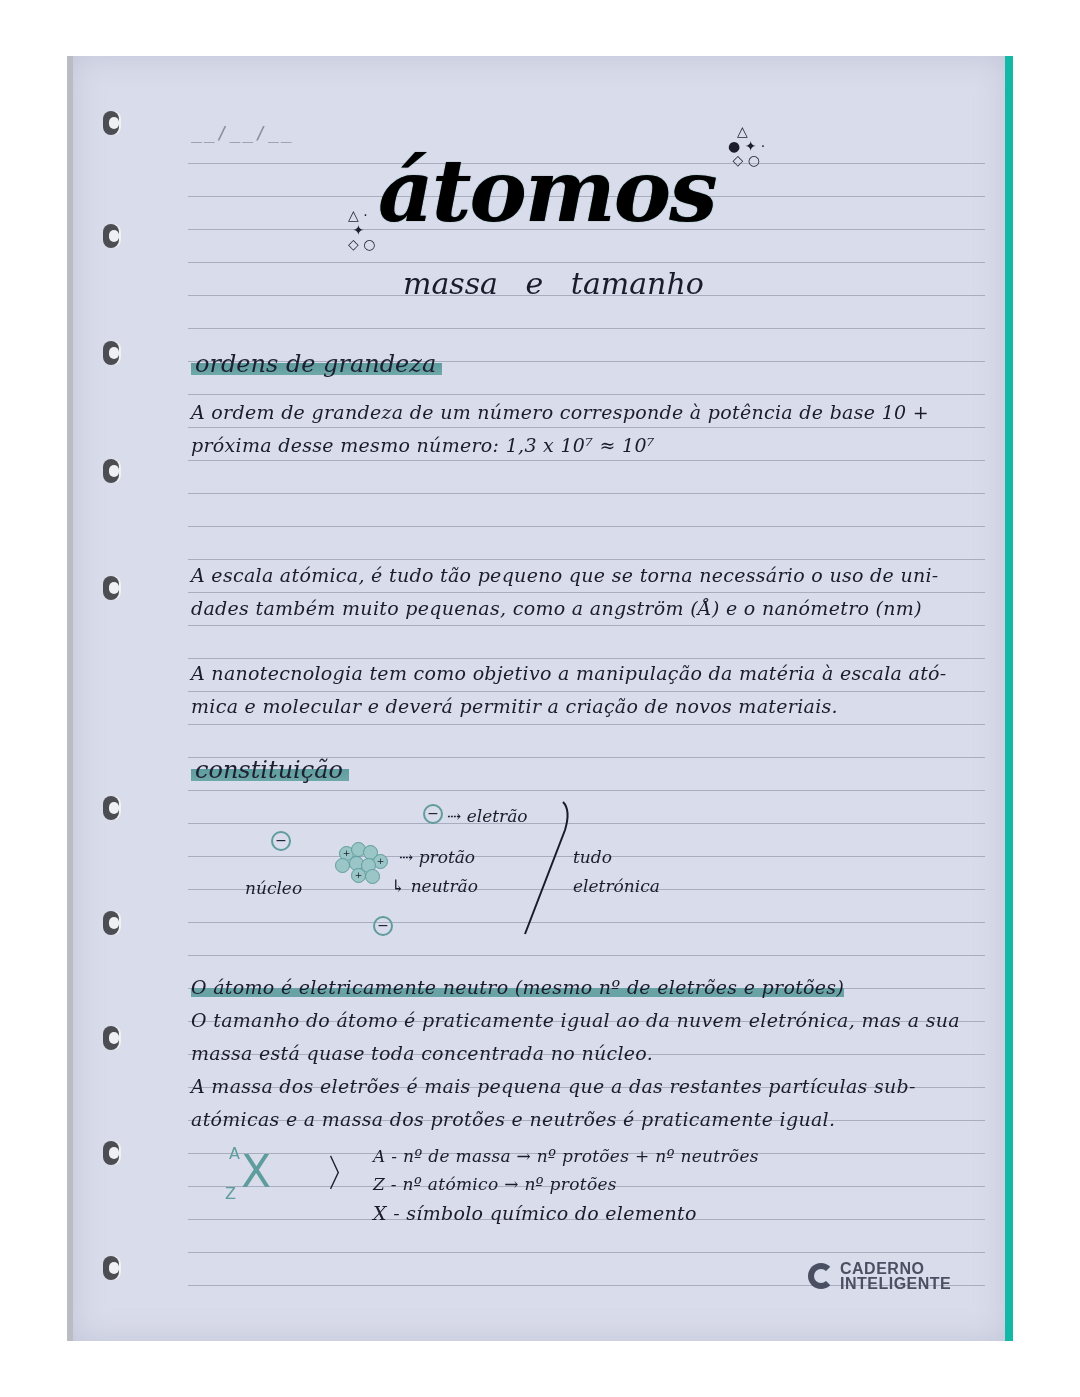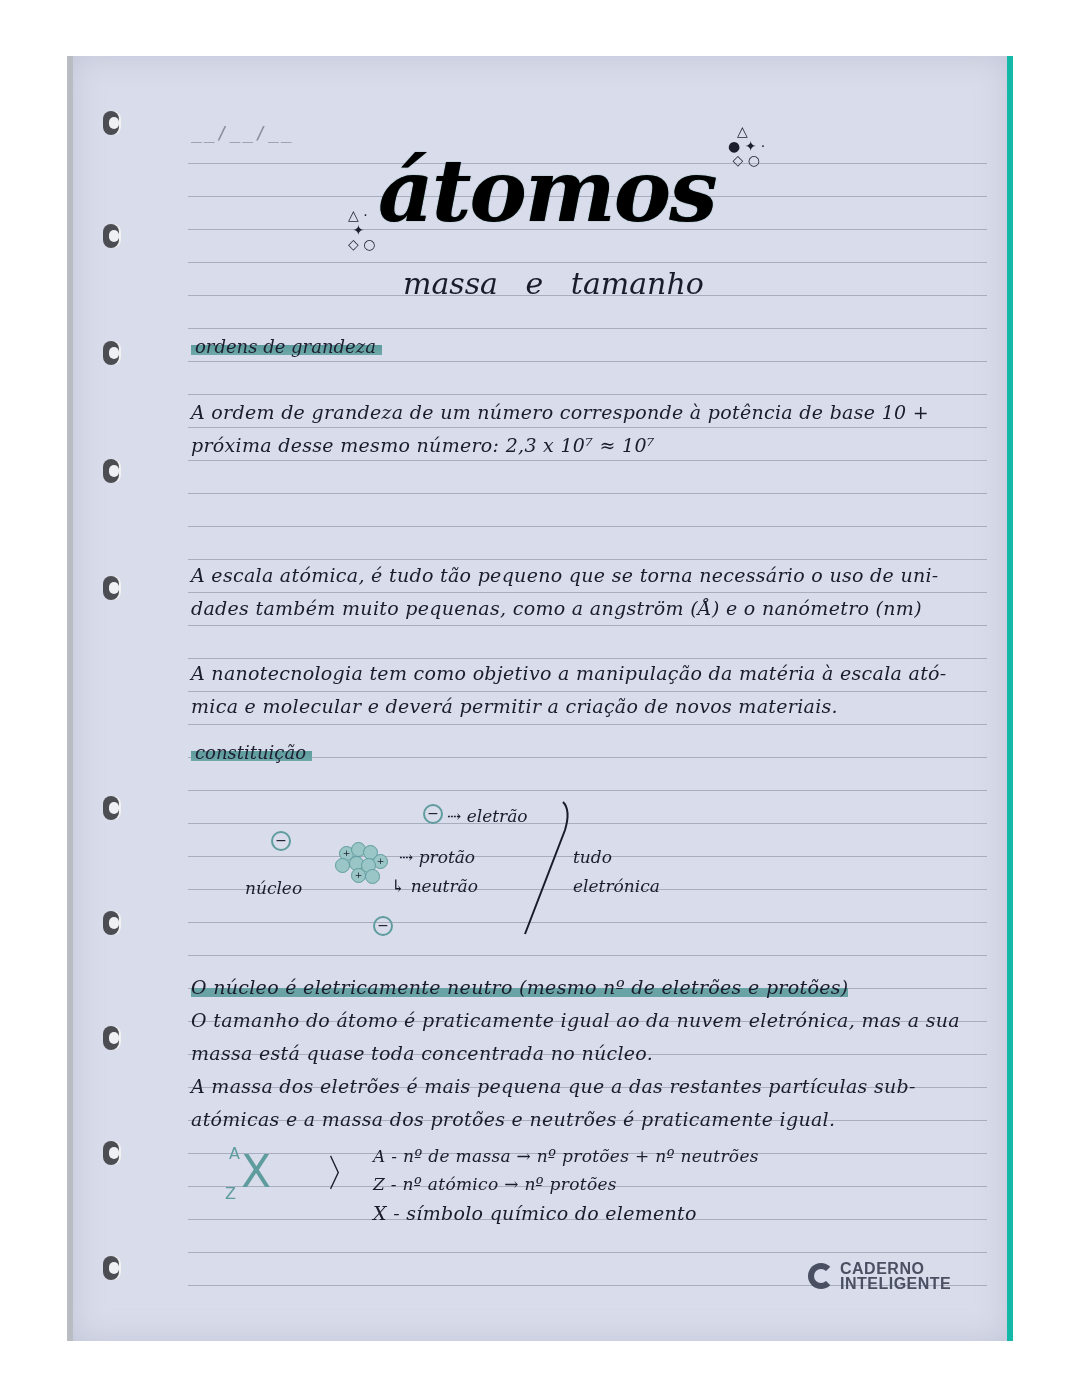--- a/index.html
+++ b/index.html
@@ -1,25 +1,25 @@
 <!DOCTYPE html>
 <html><head>
 <meta charset="utf-8">
 <style>
   html,body{margin:0;padding:0;}
   body{width:1080px;height:1397px;background:#ffffff;position:relative;overflow:hidden;font-family:"DejaVu Serif",serif;}
-  .page{position:absolute;left:67px;top:56px;width:946px;height:1285px;background:#d9dcea;border-left:6px solid #b9bcc2;border-right:6px solid #14b8a6;box-sizing:border-box;box-shadow:inset 0 0 30px rgba(150,155,180,.35);}
+  .page{position:absolute;left:67px;top:56px;width:946px;height:1285px;background:#d9dcea;border-left:6px solid #b9bcc2;border-right:8px solid #14b8a6;box-sizing:border-box;box-shadow:inset 0 0 30px rgba(150,155,180,.35);}
   .rule{position:absolute;left:115px;right:20px;height:1px;background:#a9adc0;}
   .hole{position:absolute;left:30px;width:16px;height:24px;border-radius:8px;background:#4b4d52;box-shadow:2px 0 0 #f1f1f1;}
   .hole::after{content:"";position:absolute;left:6px;top:6px;width:10px;height:12px;border-radius:5px;background:#eef0f3;}
   .date{position:absolute;left:118px;top:66px;font-family:"DejaVu Sans Mono",monospace;color:#8a8e9e;font-size:18px;letter-spacing:2px;}
   .title{position:absolute;left:305px;top:92px;font-family:"DejaVu Serif",serif;font-style:italic;font-weight:bold;font-size:86px;color:#000000;letter-spacing:-2px;line-height:1;text-shadow:0 0 1px #2e6a6c;}
   .deco{position:absolute;font-family:"DejaVu Sans",sans-serif;color:#1c1e2e;font-size:14px;line-height:1.05;white-space:pre;}
   .subtitle{position:absolute;left:330px;top:210px;font-family:"DejaVu Serif",serif;font-style:italic;font-size:30px;color:#1a1c2c;word-spacing:18px;}
-  .heading{position:absolute;left:118px;font-family:"DejaVu Serif",serif;font-style:italic;font-size:18px;color:#1d2030;padding:0 6px 0 4px;background:linear-gradient(to bottom,transparent 45%,#5e9c9e 45%,#6fa8a9 90%,transparent 90%);}
+  .heading{position:absolute;left:118px;font-family:"DejaVu Serif",serif;font-style:italic;font-size:24px;color:#1d2030;padding:0 6px 0 4px;background:linear-gradient(to bottom,transparent 45%,#5e9c9e 45%,#6fa8a9 90%,transparent 90%);margin-top:14px;}
   .line{position:absolute;left:118px;font-family:"DejaVu Serif",serif;font-style:italic;font-size:19px;color:#1a1c2c;white-space:nowrap;letter-spacing:.3px;}
   .hl{background:linear-gradient(to bottom,transparent 55%,#6aa3a5 55%,#6aa3a5 95%,transparent 95%);}
   .diag{position:absolute;font-family:"DejaVu Serif",serif;font-style:italic;font-size:17px;color:#1a1c2c;white-space:nowrap;}
   .electron{position:absolute;width:20px;height:20px;border:2px solid #5e9c9e;border-radius:50%;box-sizing:border-box;text-align:center;font-family:"DejaVu Sans",sans-serif;font-size:14px;line-height:15px;color:#1a1c2c;}
   .nucleus{position:absolute;left:262px;top:786px;width:60px;height:42px;}
   .ball{position:absolute;width:15px;height:15px;border-radius:50%;background:#9bc6c7;border:1.5px solid #5e9c9e;box-sizing:border-box;font-size:9px;line-height:12px;text-align:center;color:#1a1c2c;font-family:"DejaVu Sans",sans-serif;}
   .brace{position:absolute;left:440px;top:744px;width:60px;height:140px;}
   .notation{position:absolute;left:150px;top:1088px;width:60px;height:70px;}
   .sup{position:absolute;font-family:"DejaVu Sans",sans-serif;color:#5e9c9e;font-size:16px;}
   .bigx{position:absolute;left:18px;top:2px;font-family:"DejaVu Sans",sans-serif;font-size:44px;color:#5e9c9e;}
@@ -86,21 +86,21 @@
  ✦
 ◇ ○</div>
   <div class="title">átomos</div>
   <div class="deco" style="left:655px;top:68px">  △
 ● ✦ ·
  ◇ ○</div>
   <div class="subtitle">massa e tamanho</div>
 
   <div class="heading" style="top:280px">ordens de grandeza</div>
   <div class="line" style="top:345px">A ordem de grandeza de um número corresponde à potência de base 10 +</div>
-  <div class="line" style="top:378px">próxima desse mesmo número: 2,3 x 10⁷ ≈ 10⁷</div>
+  <div class="line" style="top:378px">próxima desse mesmo número: 1,3 x 10⁷ ≈ 10⁷</div>
 
   <div class="line" style="top:508px">A escala atómica, é tudo tão pequeno que se torna necessário o uso de uni-</div>
   <div class="line" style="top:541px">dades também muito pequenas, como a angström (Å) e o nanómetro (nm)</div>
   <div class="line" style="top:639px">mica e molecular e deverá permitir a criação de novos materiais.</div>
   <div class="line" style="top:606px">A nanotecnologia tem como objetivo a manipulação da matéria à escala ató-</div>
 
   <div class="heading" style="top:686px">constituição</div>
 
   <div>
     <div class="electron" style="left:350px;top:748px">−</div>
@@ -121,21 +121,21 @@
     <div class="diag" style="left:326px;top:791px">⇢ protão</div>
     <div class="diag" style="left:318px;top:820px">↳ neutrão</div>
     <div class="diag" style="left:172px;top:822px">núcleo</div>
     <svg class="brace" viewBox="0 0 60 140">
       <path d="M50 2 Q58 10 52 30 L12 134" stroke="#1a1c2c" stroke-width="2" fill="none"></path>
     </svg>
     <div class="diag" style="left:500px;top:791px">tudo</div>
     <div class="diag" style="left:500px;top:820px">eletrónica</div>
   </div>
 
-  <div class="line" style="top:920px"><span class="hl">O núcleo é eletricamente neutro (mesmo nº de eletrões e protões)</span></div>
+  <div class="line" style="top:920px"><span class="hl">O átomo é eletricamente neutro (mesmo nº de eletrões e protões)</span></div>
   <div class="line" style="top:953px">O tamanho do átomo é praticamente igual ao da nuvem eletrónica, mas a sua</div>
   <div class="line" style="top:986px">massa está quase toda concentrada no núcleo.</div>
   <div class="line" style="top:1052px">atómicas e a massa dos protões e neutrões é praticamente igual.</div>
   <div class="line" style="top:1019px">A massa dos eletrões é mais pequena que a das restantes partículas sub-</div>
 
   <div class="notation">
     <span class="sup" style="left:6px;top:0px">A</span>
     <span class="sup" style="left:2px;top:40px">Z</span>
     <span class="bigx">X</span>
   </div>

